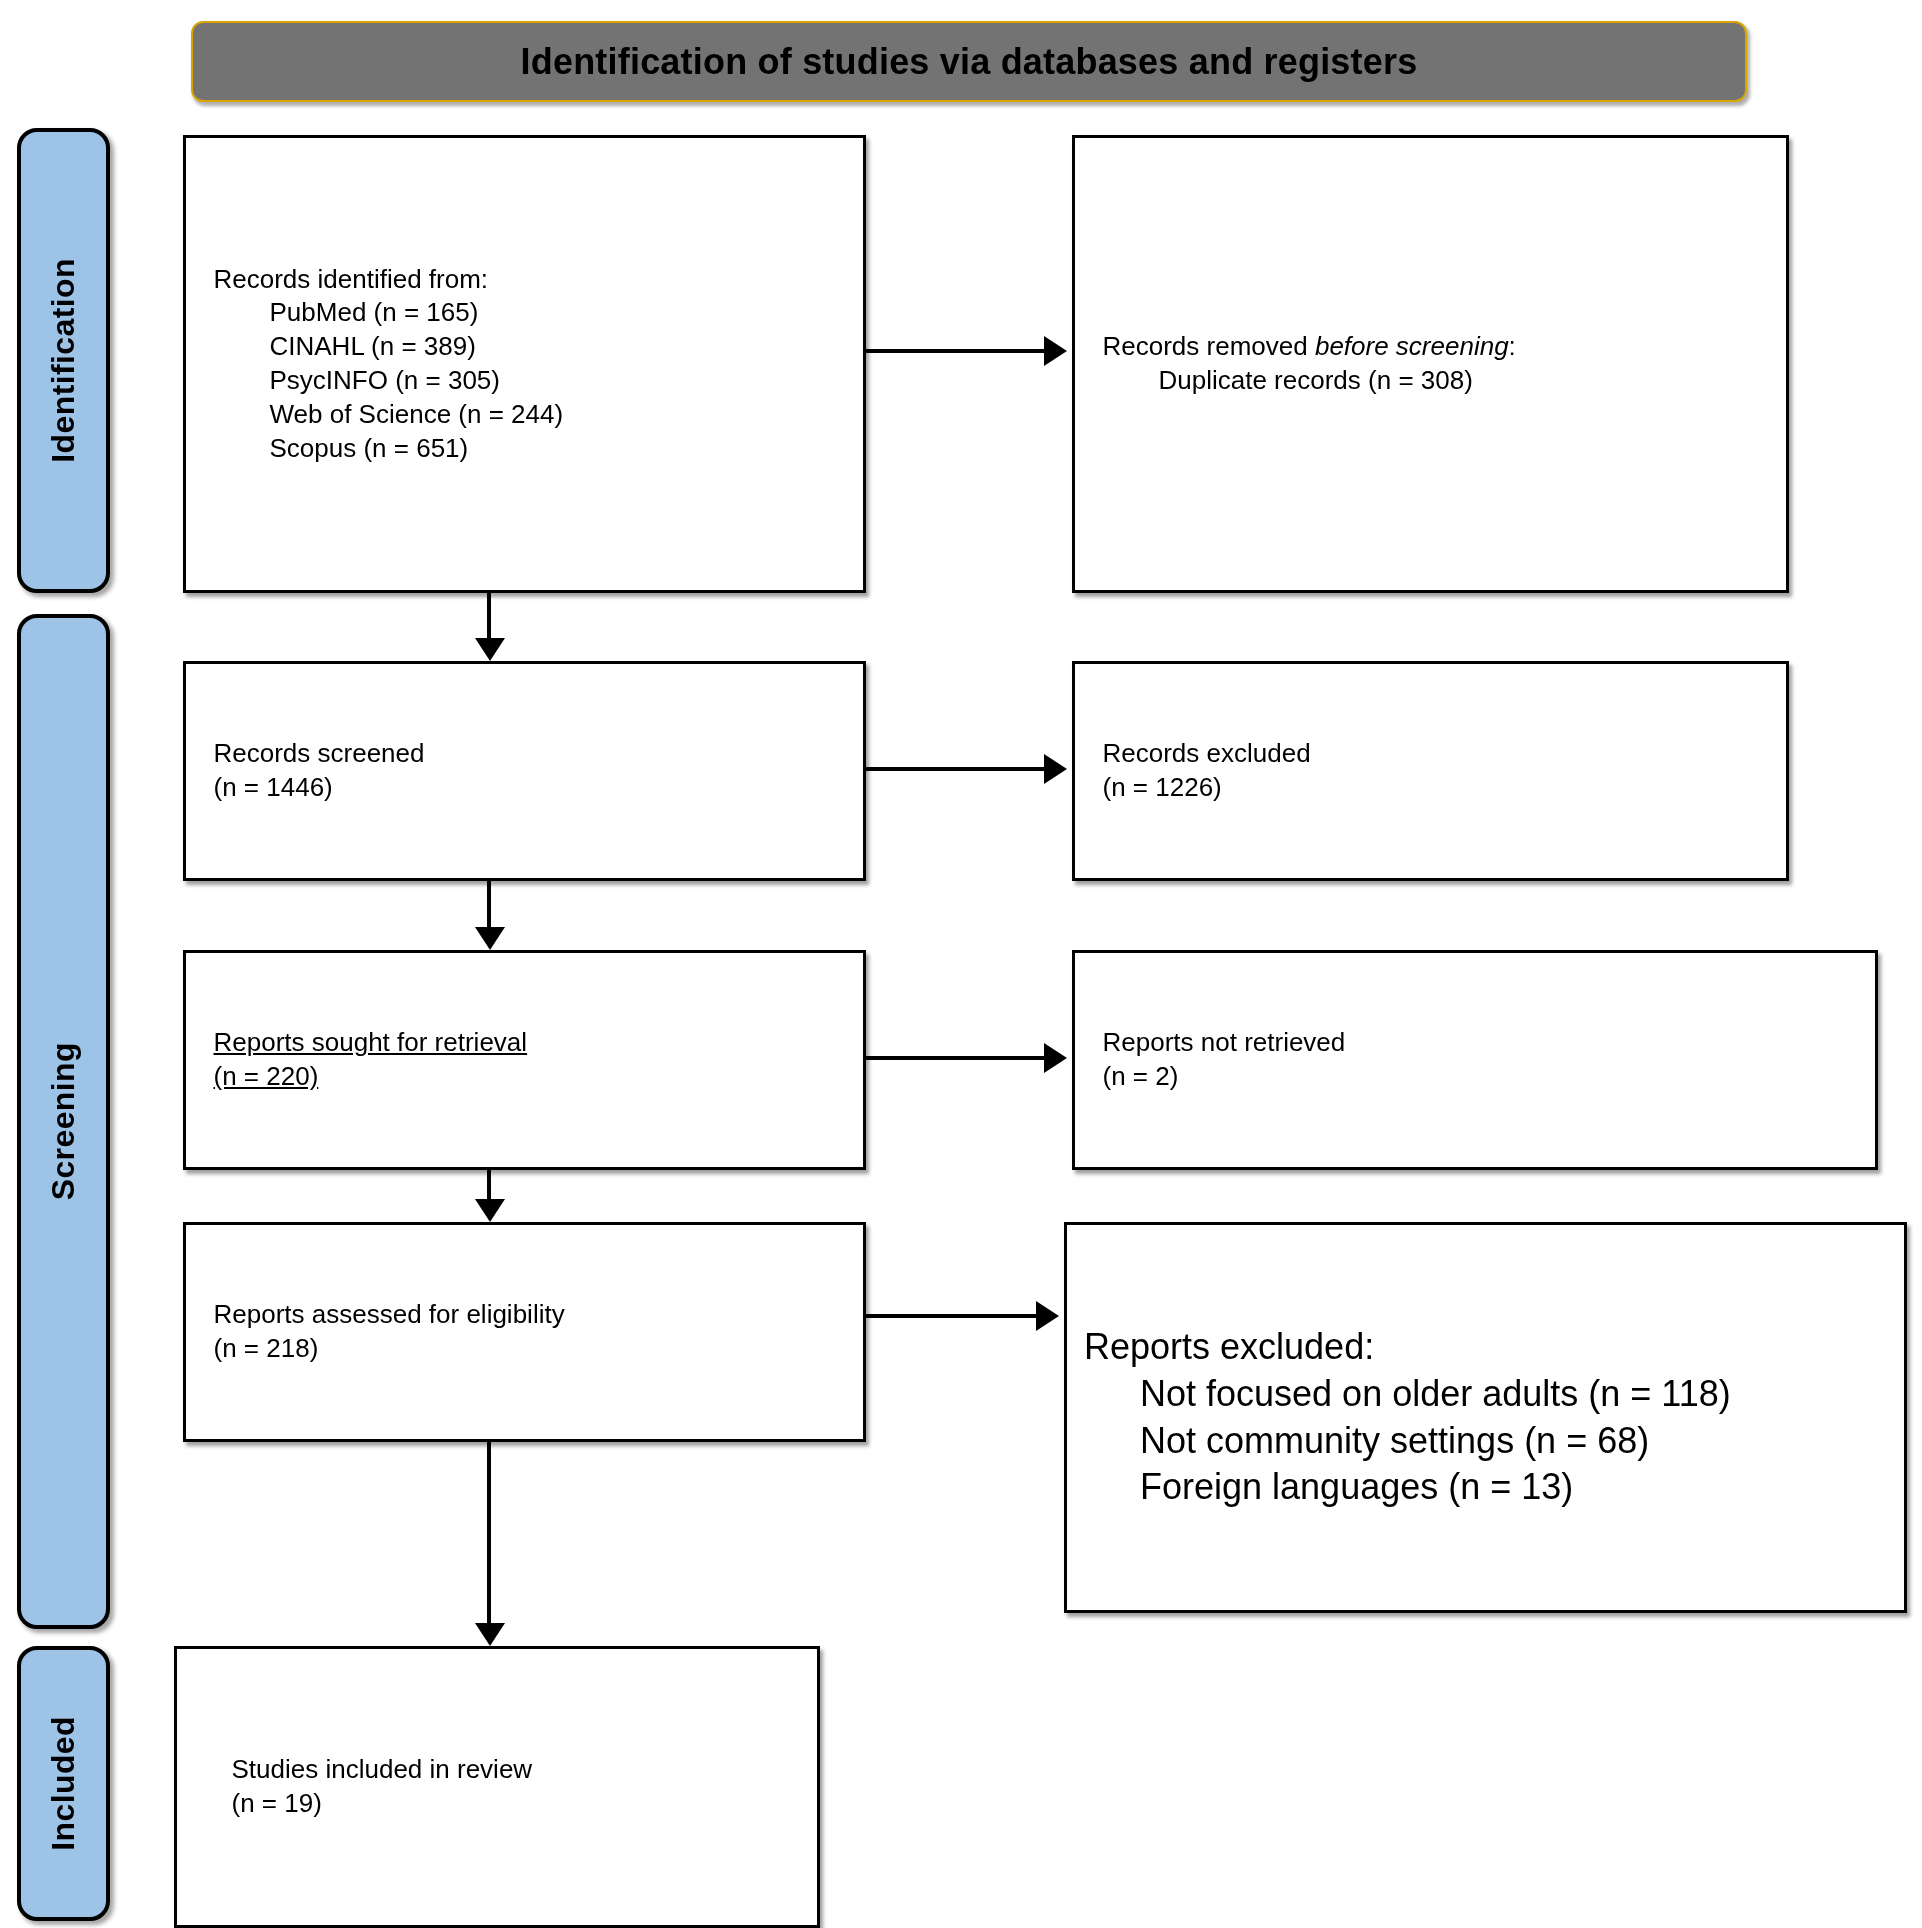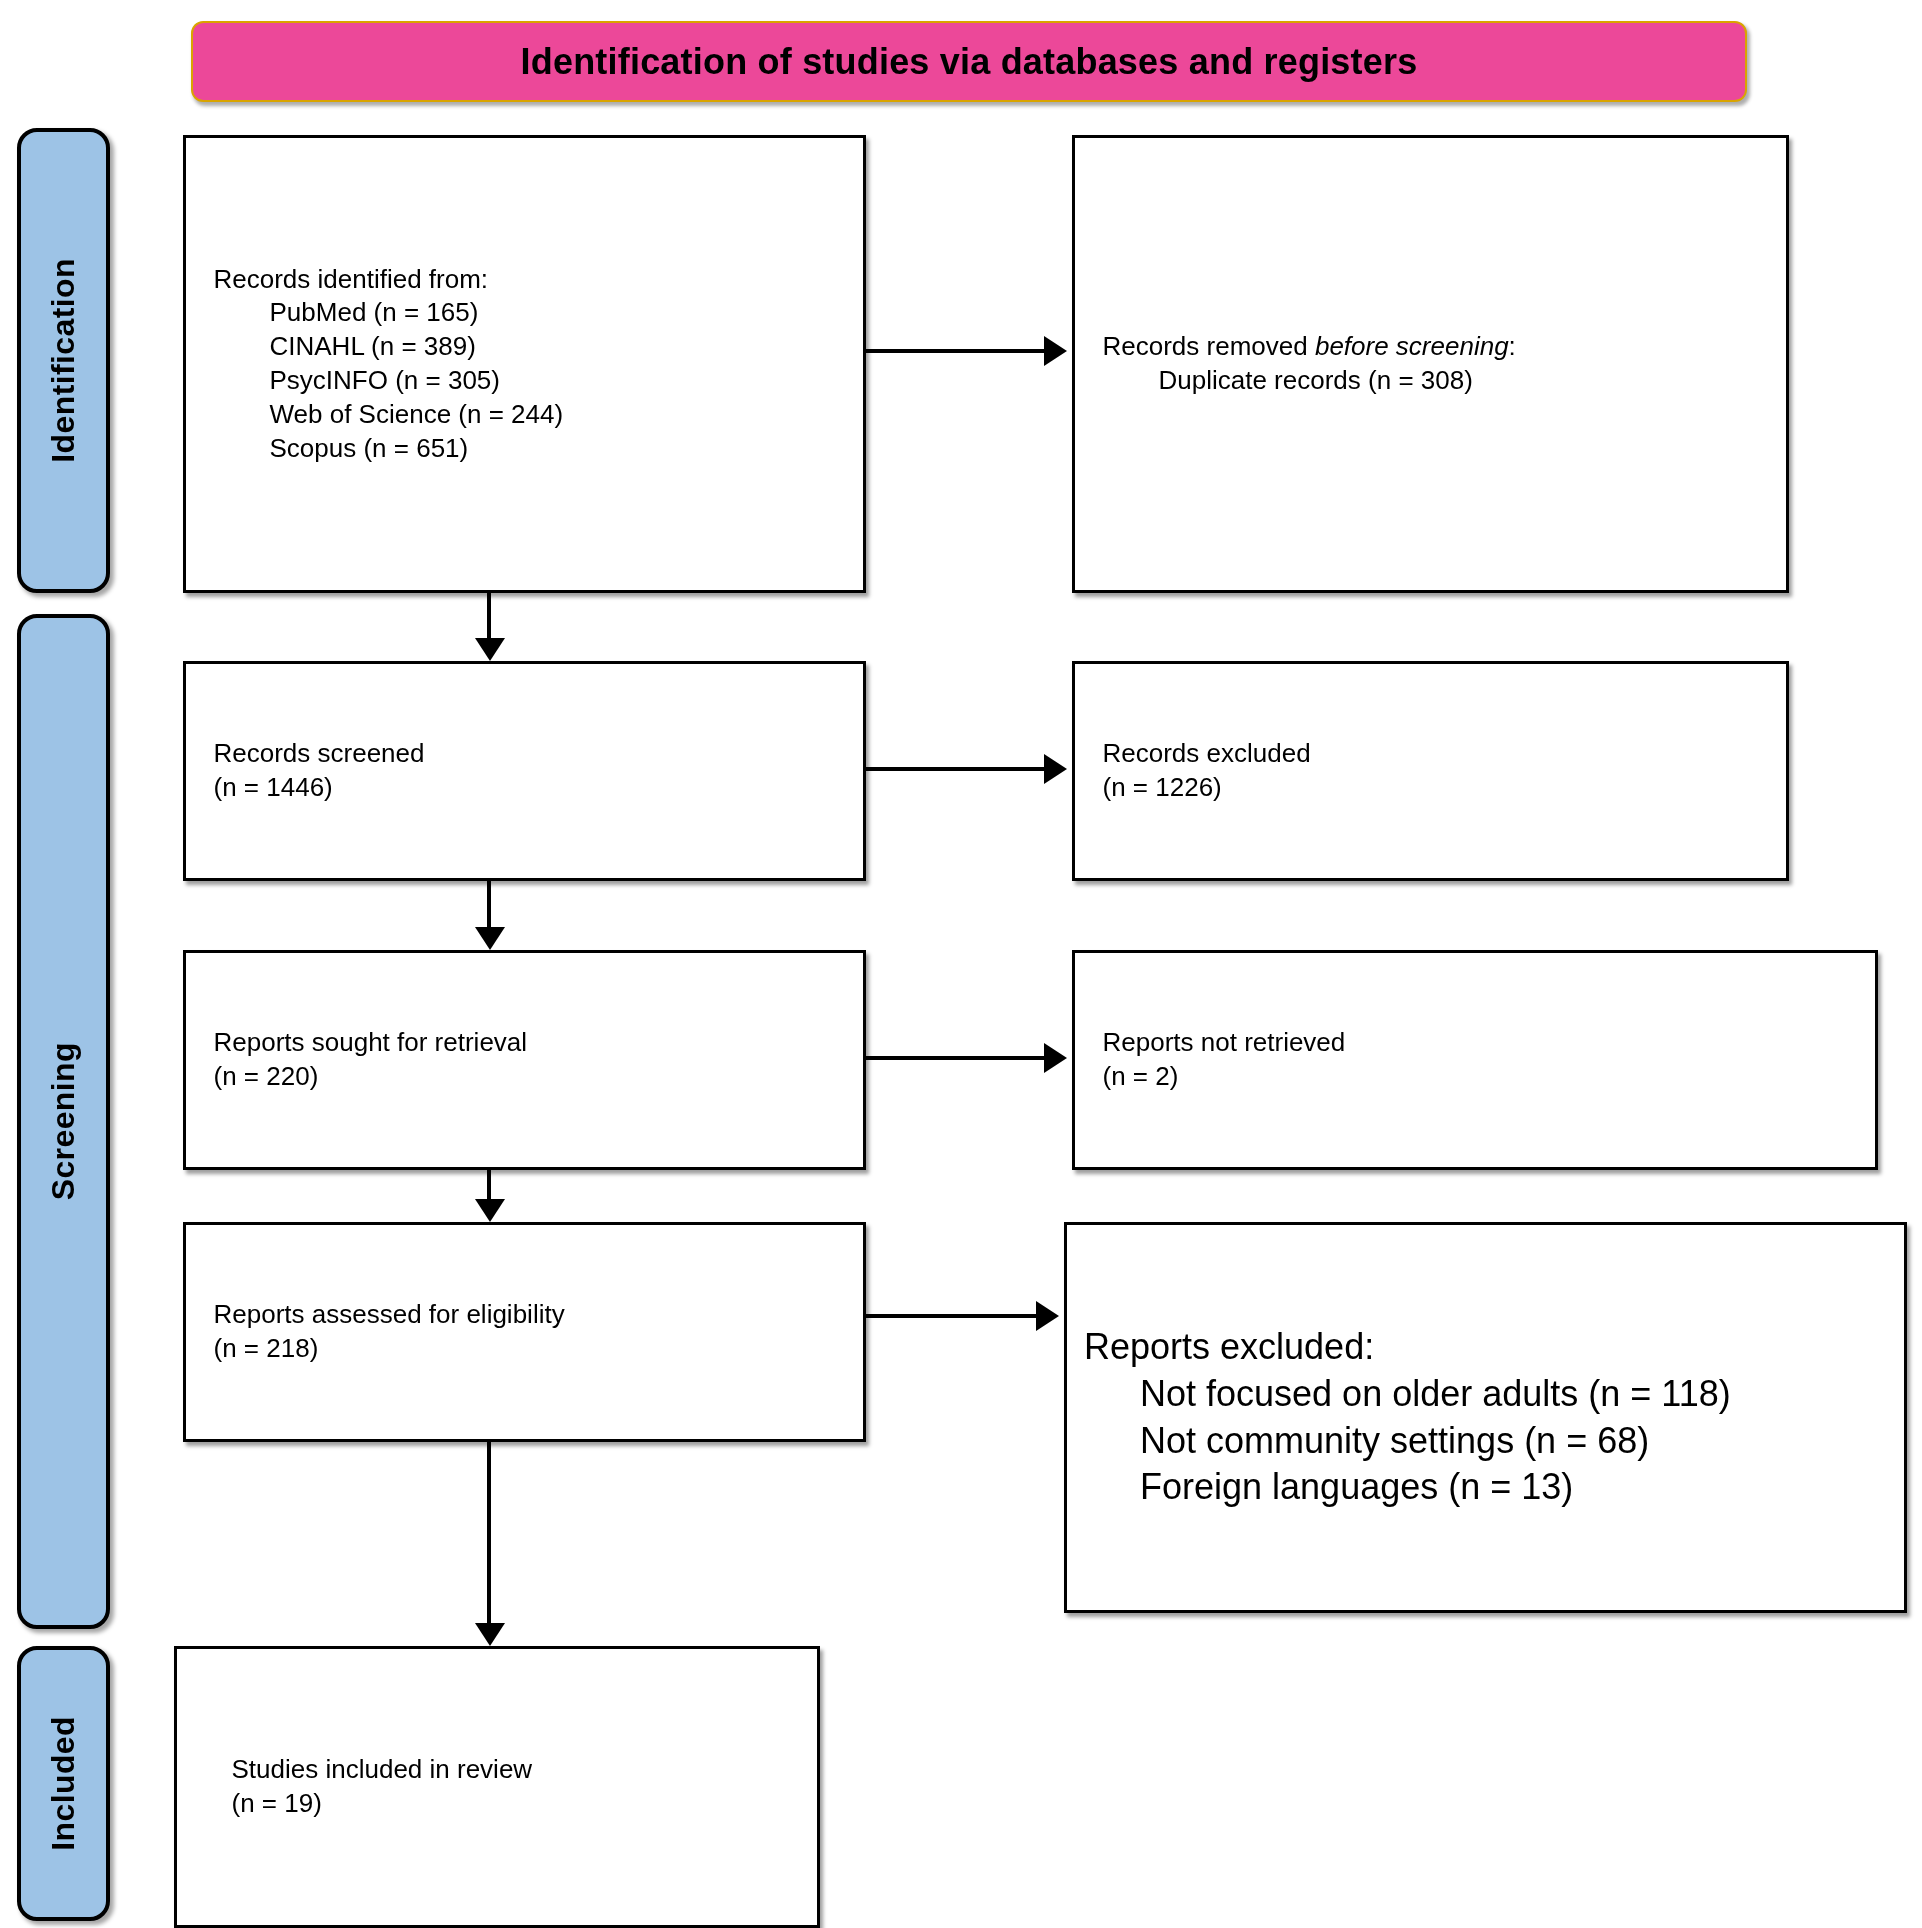--- a/index.html
+++ b/index.html
@@ -19,21 +19,21 @@
     overflow: hidden;
   }
 
   
   .banner {
     position: absolute;
     left: 191px;
     top: 21.4px;
     width: 1556px;
     height: 81px;
-    background: #ec4899;
+    background: #737373;
     border: 2.3px solid #D9A400;
     border-radius: 12.2px;
     box-sizing: border-box;
     display: flex;
     align-items: center;
     justify-content: center;
     box-shadow: 2.3px 3.1px 3.8px rgba(0,0,0,0.32);
   }
   .banner-text {
     font-size: 36px;
@@ -92,21 +92,21 @@
     color: #000000;
     white-space: nowrap;
   }
   .line.indent { padding-left: 56px; }
   .line.wrap   { white-space: normal; }
   .ital { font-style: italic; }
 
   
   #box-identified   { left: 183px; top: 135px;  width: 683px; height: 458px; }
   #box-screened     { left: 183px; top: 661px;  width: 683px; height: 220px; }
-  #box-sought       { left: 183px; top: 950px; width: 683px; height: 220px; }
+  #box-sought       { left: 183px; top: 950px; width: 683px; height: 220px; text-decoration: underline; }
   #box-assessed     { left: 183px; top: 1222px; width: 683px; height: 220px; }
   #box-included     { left: 174px; top: 1646px; width: 646px; height: 282px; padding-left: 27px; }
 
   
   #box-removed      { left: 1072px; top: 135px;  width: 717px; height: 458px; }
   #box-rec-excluded { left: 1072px; top: 661px;  width: 717px; height: 220px; }
   #box-not-retr     { left: 1072px; top: 950px; width: 806px; height: 220px; }
   #box-rep-excluded { left: 1064px; top: 1222px; width: 843px; height: 391px; }
 
   #box-rep-excluded .box-inner { padding: 0 17px; }

